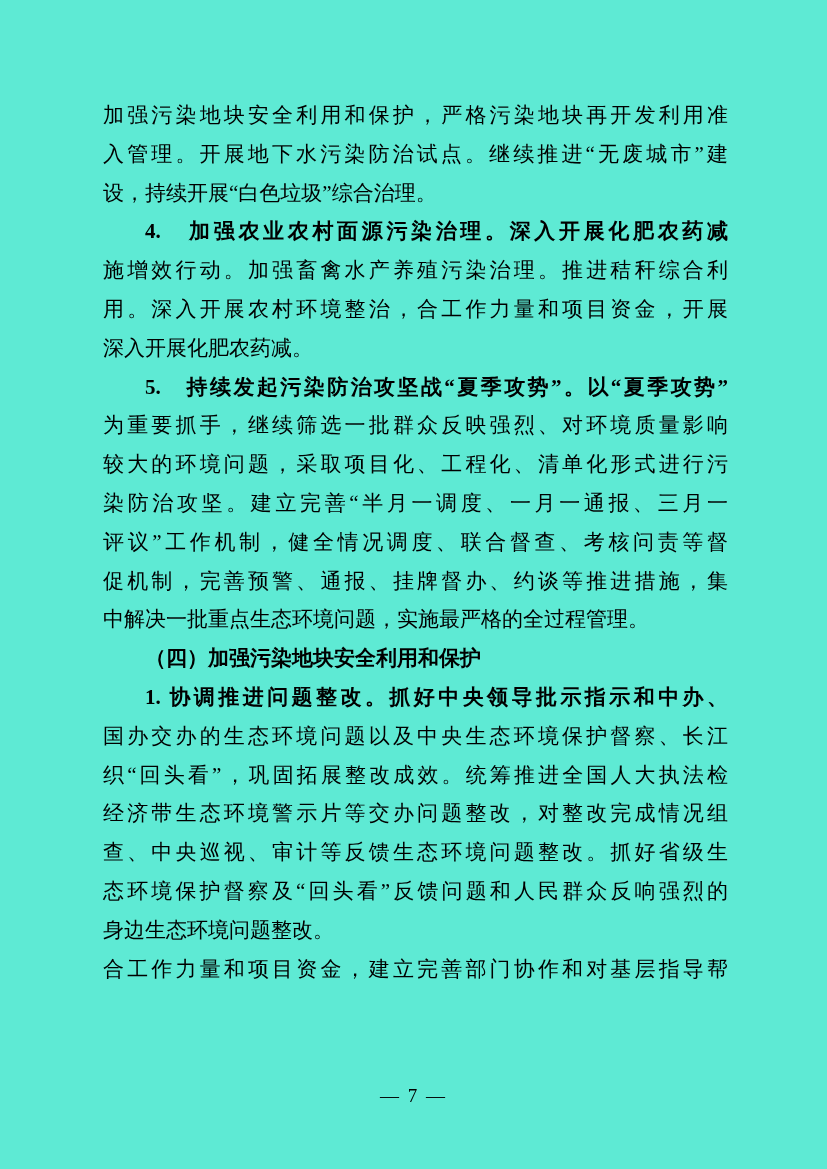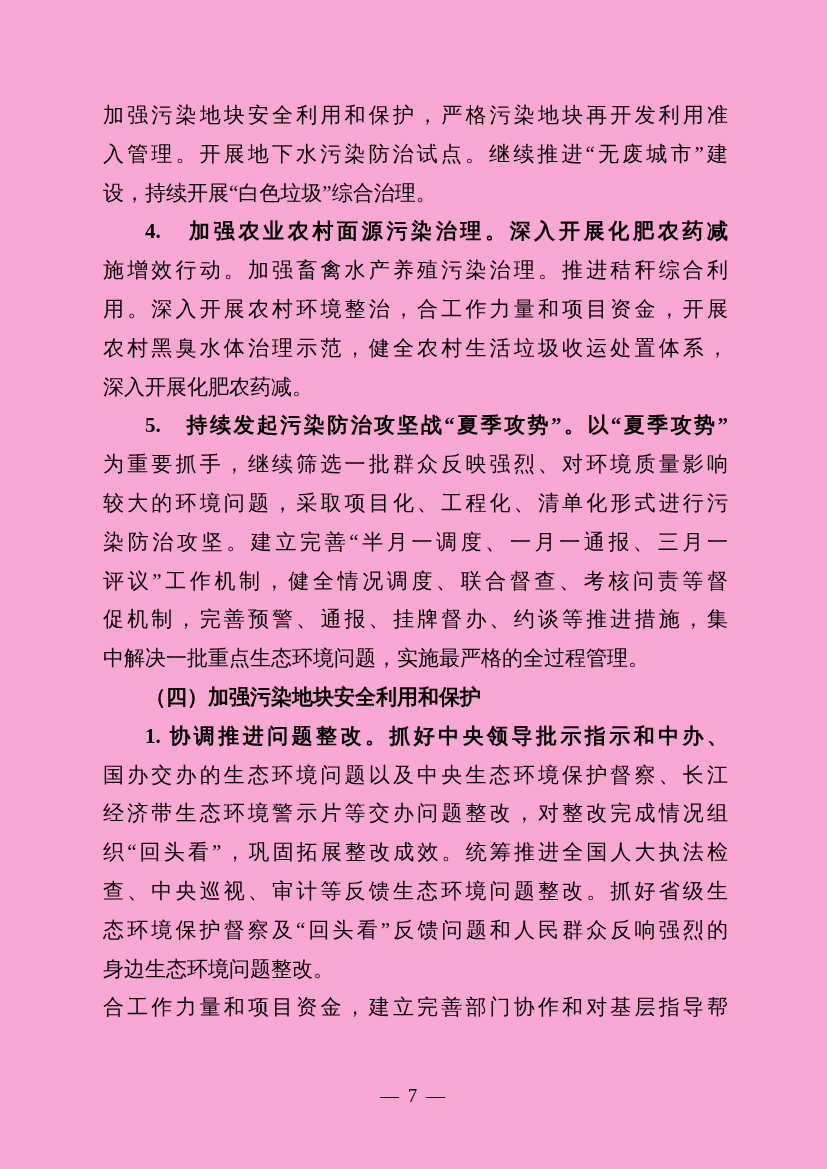--- a/index.html
+++ b/index.html
@@ -4,21 +4,21 @@
 <style>
   html, body {
     margin: 0;
     padding: 0;
     background: #ffffff;
   }
   .page {
     position: relative;
     width: 827px;
     height: 1169px;
-    background: #f9a8d4;
+    background: #5eead4;
     font-family: "Liberation Serif", "DejaVu Serif", serif;
     color: #000000;
     overflow: hidden;
   }
   .text-block {
     position: absolute;
     left: 103px;
     top: 96px;
     width: 625px;
     font-size: 21px;
@@ -51,33 +51,32 @@
 <body>
 
 <div class="page">
   <div class="text-block">
       <div class="line">加强污染地块安全利用和保护，严格污染地块再开发利用准</div>
       <div class="line">入管理。开展地下水污染防治试点。继续推进“无废城市”建</div>
       <div class="line para-end">设，持续开展“白色垃圾”综合治理。</div>
       <div class="line indent">4.　加强农业农村面源污染治理。深入开展化肥农药减</div>
       <div class="line">施增效行动。加强畜禽水产养殖污染治理。推进秸秆综合利</div>
       <div class="line">用。深入开展农村环境整治，合工作力量和项目资金，开展</div>
-      <div class="line">农村黑臭水体治理示范，健全农村生活垃圾收运处置体系，</div>
       <div class="line para-end">深入开展化肥农药减。</div>
       <div class="line indent">5.　持续发起污染防治攻坚战“夏季攻势”。以“夏季攻势”</div>
       <div class="line">为重要抓手，继续筛选一批群众反映强烈、对环境质量影响</div>
       <div class="line">较大的环境问题，采取项目化、工程化、清单化形式进行污</div>
       <div class="line">染防治攻坚。建立完善“半月一调度、一月一通报、三月一</div>
       <div class="line">评议”工作机制，健全情况调度、联合督查、考核问责等督</div>
       <div class="line">促机制，完善预警、通报、挂牌督办、约谈等推进措施，集</div>
       <div class="line para-end">中解决一批重点生态环境问题，实施最严格的全过程管理。</div>
       <div class="line indent para-end">（四）加强污染地块安全利用和保护</div>
       <div class="line indent">1. 协调推进问题整改。抓好中央领导批示指示和中办、</div>
       <div class="line">国办交办的生态环境问题以及中央生态环境保护督察、长江</div>
+      <div class="line">织“回头看”，巩固拓展整改成效。统筹推进全国人大执法检</div>
       <div class="line">经济带生态环境警示片等交办问题整改，对整改完成情况组</div>
-      <div class="line">织“回头看”，巩固拓展整改成效。统筹推进全国人大执法检</div>
       <div class="line">查、中央巡视、审计等反馈生态环境问题整改。抓好省级生</div>
       <div class="line">态环境保护督察及“回头看”反馈问题和人民群众反响强烈的</div>
       <div class="line para-end">身边生态环境问题整改。</div>
       <div class="line">合工作力量和项目资金，建立完善部门协作和对基层指导帮</div>
     </div>
   <div class="page-number">— 7 —</div>
 </div>
 
 </body></html>

